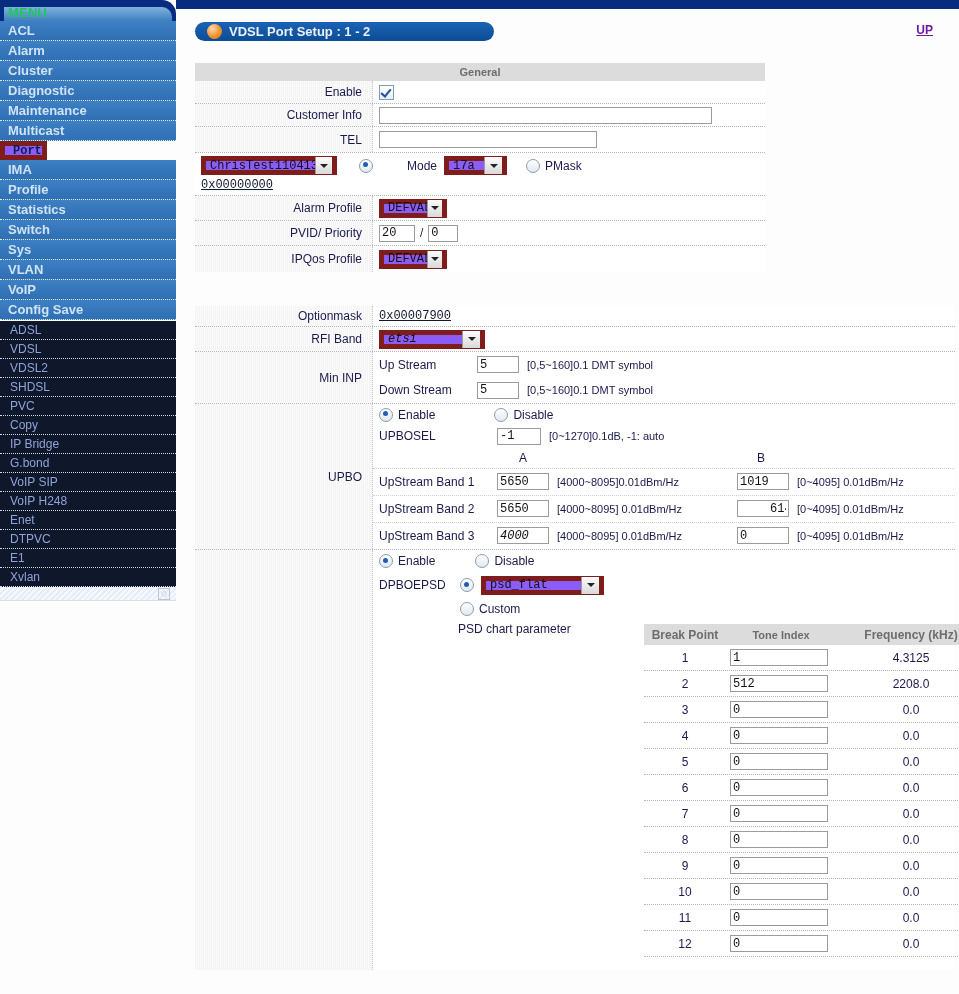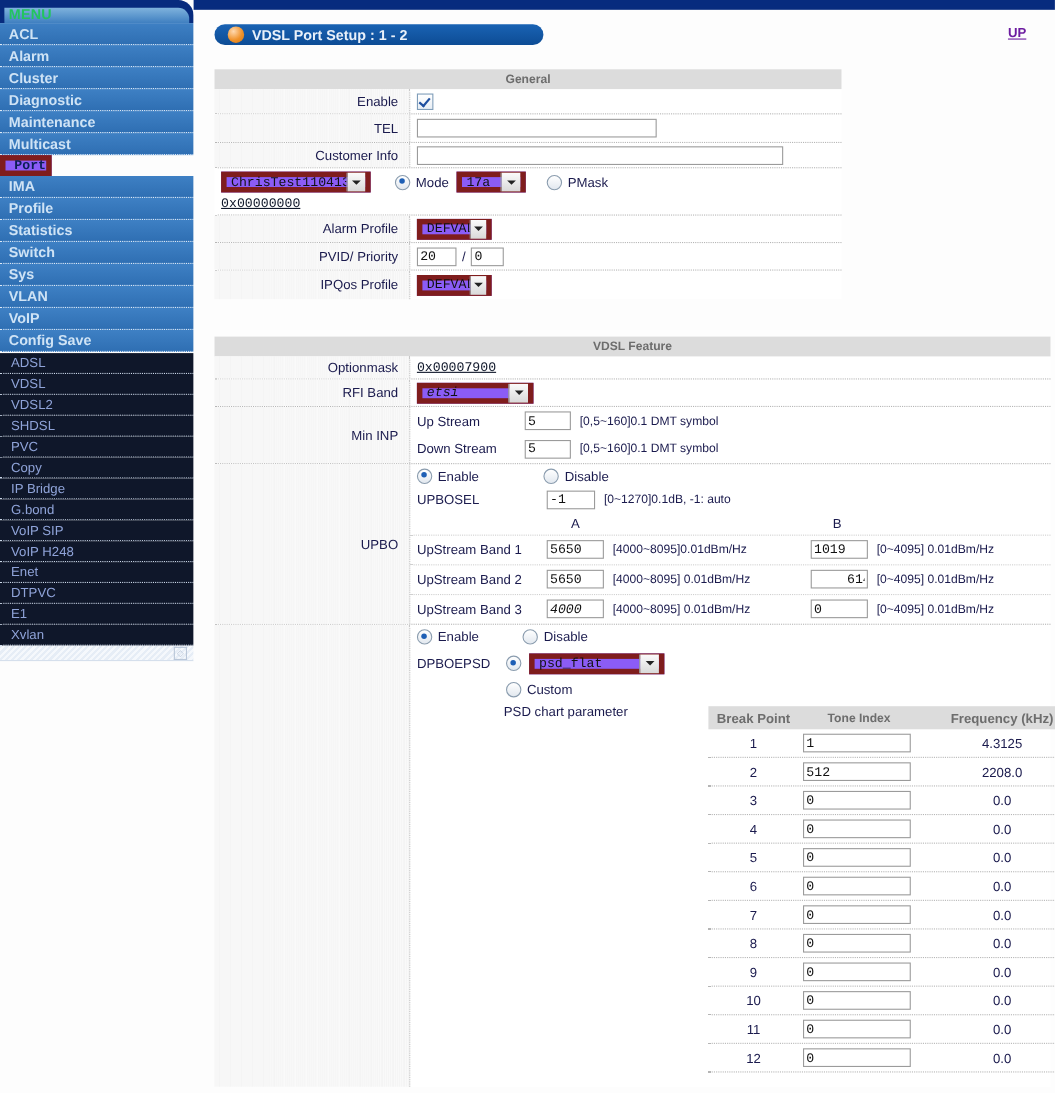--- a/index.html
+++ b/index.html
@@ -211,44 +211,44 @@
   <div class="panel" style="left:19px;top:54px;width:570px;">
     <div class="panel-title">General</div>
 
     <div class="row" style="height:23px;">
       <div class="lab">Enable</div>
       <div class="fld">
         <span class="cb on"></span>
       </div>
     </div>
 
+    <div class="row" style="height:23px;">
+      <div class="lab">Customer Info</div>
+      <div class="fld">
+        <input type="text" style="width: 333px;" value="">
+      </div>
+    </div>
+
     <div class="row" style="height:26px;">
       <div class="lab">TEL</div>
       <div class="fld">
         <input type="text" style="width: 218px;" value="">
-      </div>
-    </div>
-
-    <div class="row" style="height:23px;">
-      <div class="lab">Customer Info</div>
-      <div class="fld">
-        <input type="text" style="width: 333px;" value="">
       </div>
     </div>
 
     <div class="row" style="height:43px;">
       <div class="fld" style="flex-direction:column;align-items:flex-start;justify-content:center;">
         <div style="display:flex;align-items:center;height:21px;">
           <span class="sel" style="width:136px;">
             <span class="txt">ChrisTest110413</span>
             <span class="arw">
                 <i></i>
               </span>
           </span>
-          <span style="margin-left:22px;display:inline-flex;">
+          <span style="margin-left:22px;display:inline-flex;gap:29px;">
             <span class="rb on"></span>
             <span class="rlbl">Mode</span>
           </span>
           <span class="sel" style="width:63px;margin-left:7px;">
             <span class="txt">17a</span>
             <span class="arw">
                 <i></i>
               </span>
           </span>
           <span style="margin-left:19px;display:inline-flex;align-items:center;">
@@ -290,21 +290,20 @@
           <span class="txt">DEFVAL</span>
           <span class="arw">
               <i></i>
             </span>
         </span>
       </div>
     </div>
   </div>
 
   <div class="panel" style="left:19px;top:297px;width:760px;">
-    <div class="panel-title">VDSL Feature</div>
 
     <div class="row" style="height:21px;">
       <div class="lab">Optionmask</div>
       <div class="fld">
         <span class="alink">0x00007900</span>
       </div>
     </div>
 
     <div class="row" style="height:25px;">
       <div class="lab">RFI Band</div>

